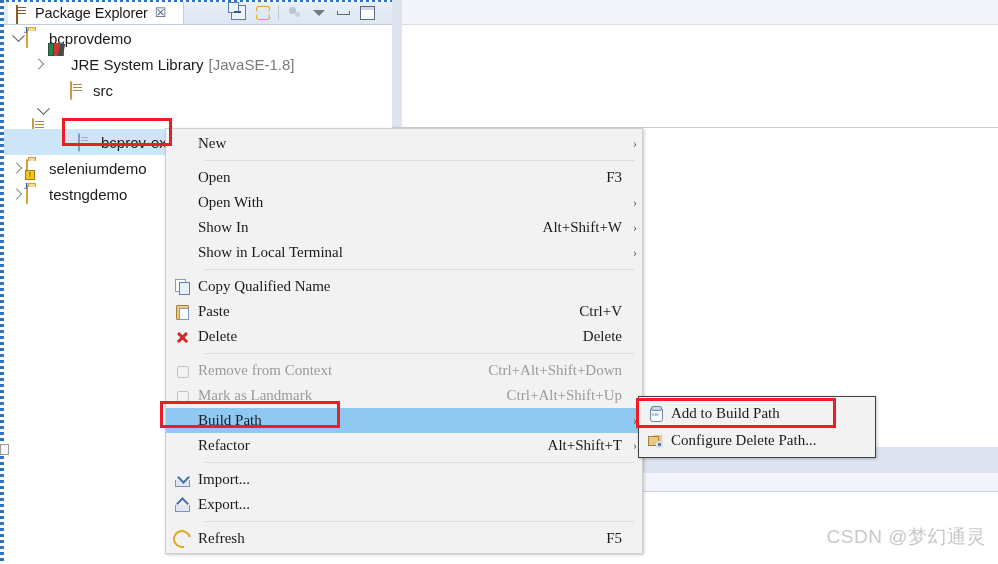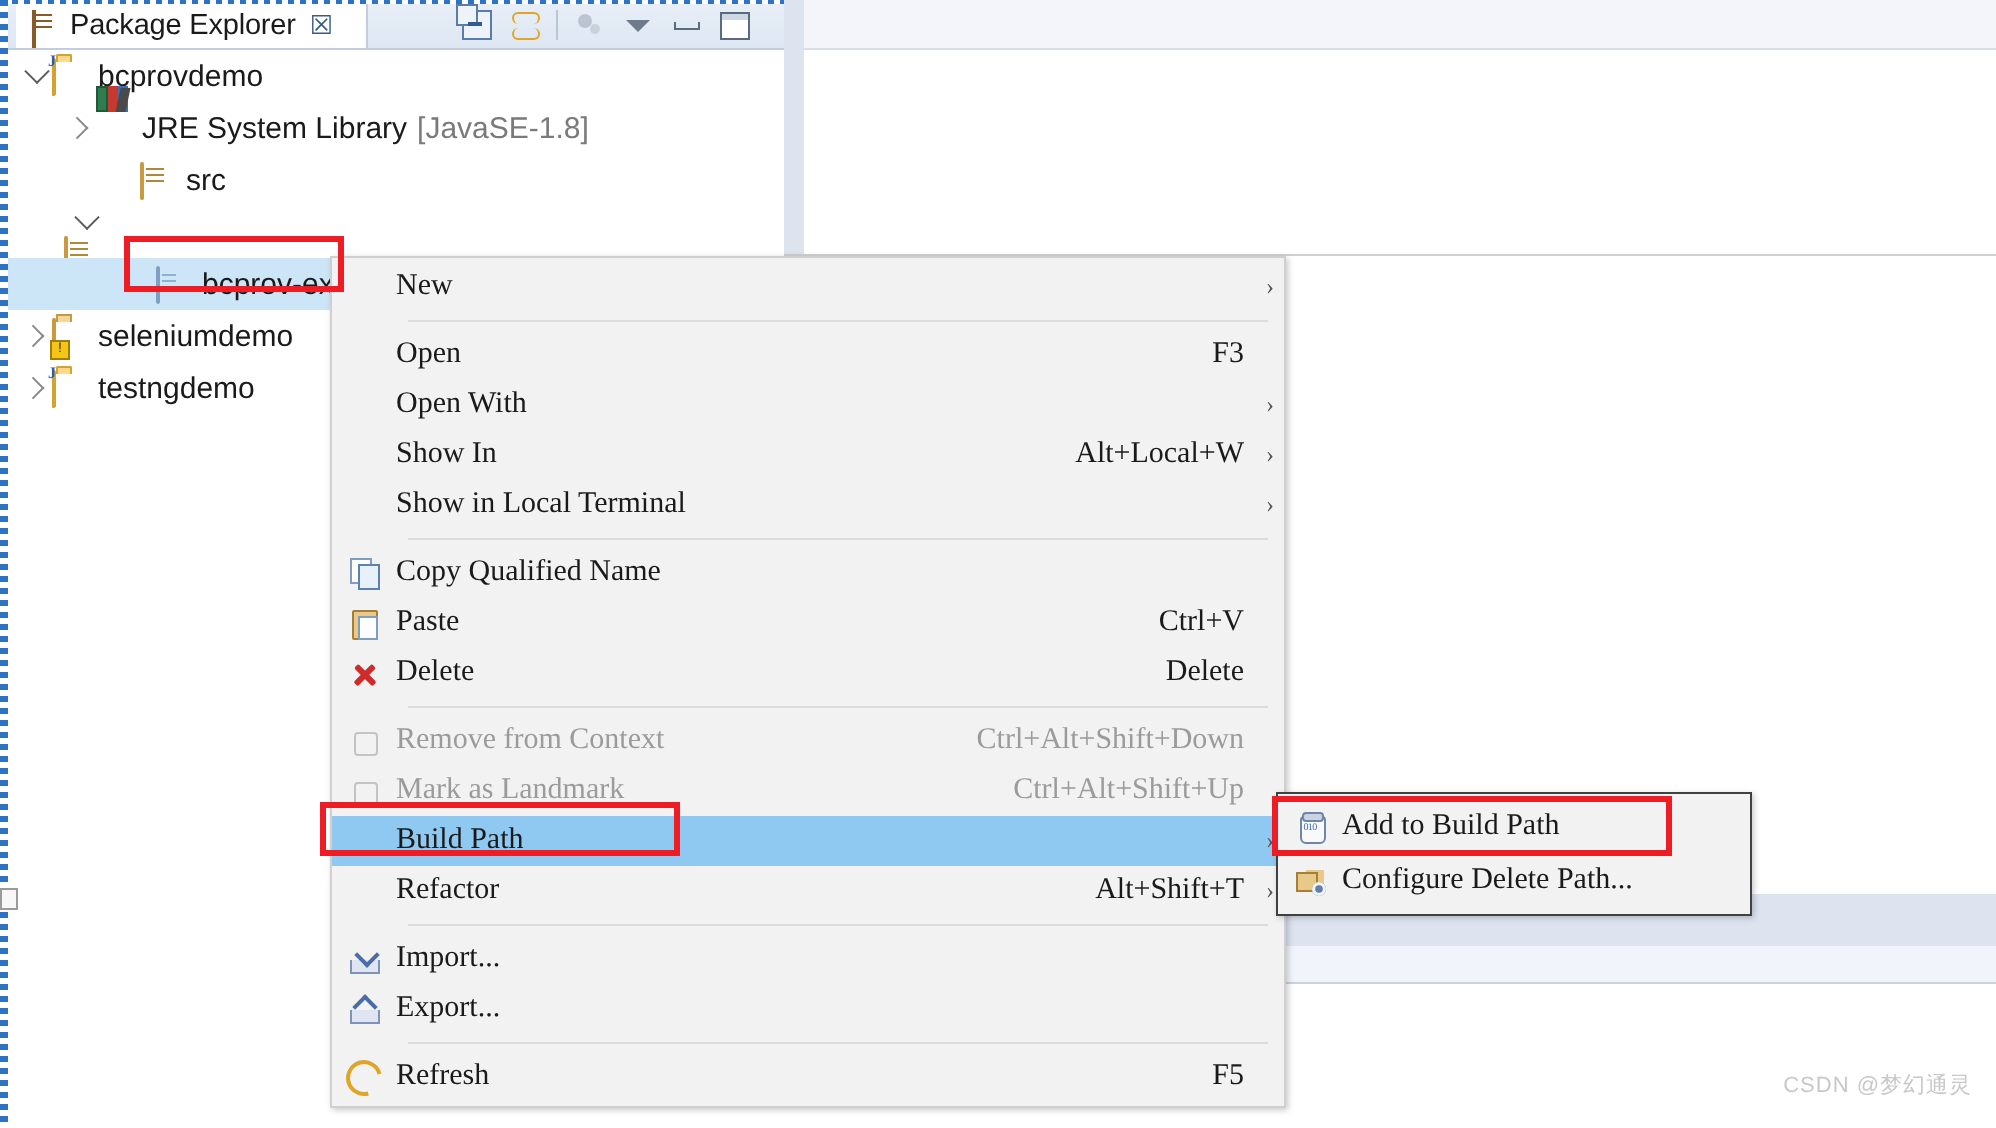--- a/index.html
+++ b/index.html
@@ -248,21 +248,21 @@
     border: 3px solid #ee1c24;
     z-index: 35;
     pointer-events: none;
     box-sizing: border-box;
   }
 
   
   .watermark {
     position: absolute;
     right: 12px; bottom: 14px;
-    font-size: 11px;
+    font-size: 19px;
     color: #c8c8c8;
     z-index: 36;
     letter-spacing: 0.5px;
   }
 
   
   .ico-doc {
     width: 12px; height: 15px; background: #f4f8fd;
     border: 1px solid #7f9fc0; border-radius: 1px; position: relative;
   }
@@ -559,21 +559,21 @@
       </div>
       <div class="mi">
         <span class="mi-icon"></span>
         <span class="mi-label">Open With</span>
         <span class="mi-accel"></span>
         <span class="mi-arrow">›</span>
       </div>
       <div class="mi">
         <span class="mi-icon"></span>
         <span class="mi-label">Show In</span>
-        <span class="mi-accel">Alt+Local+W</span>
+        <span class="mi-accel">Alt+Shift+W</span>
         <span class="mi-arrow">›</span>
       </div>
       <div class="mi">
         <span class="mi-icon"></span>
         <span class="mi-label">Show in Local Terminal</span>
         <span class="mi-accel"></span>
         <span class="mi-arrow">›</span>
       </div>
       <div class="mi-sep"></div>
       <div class="mi">

